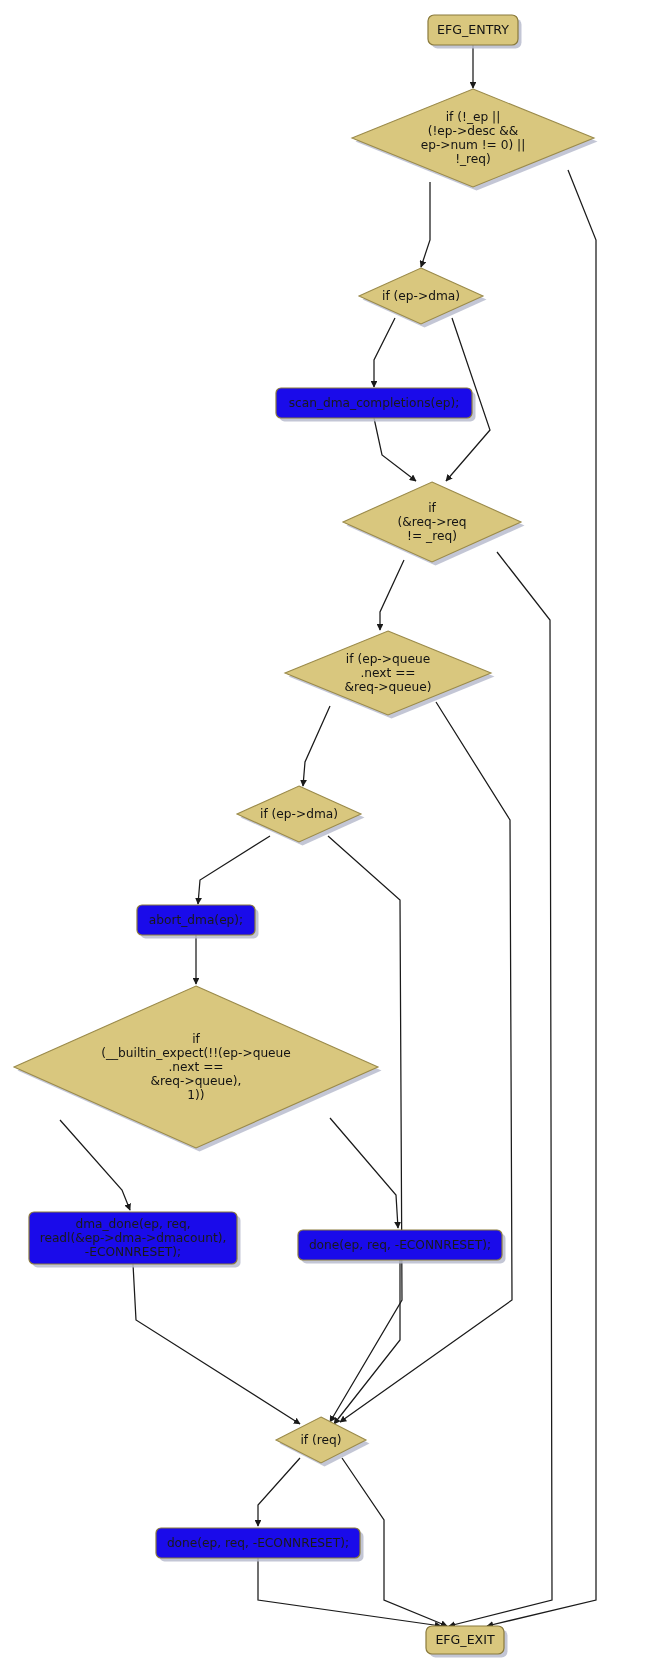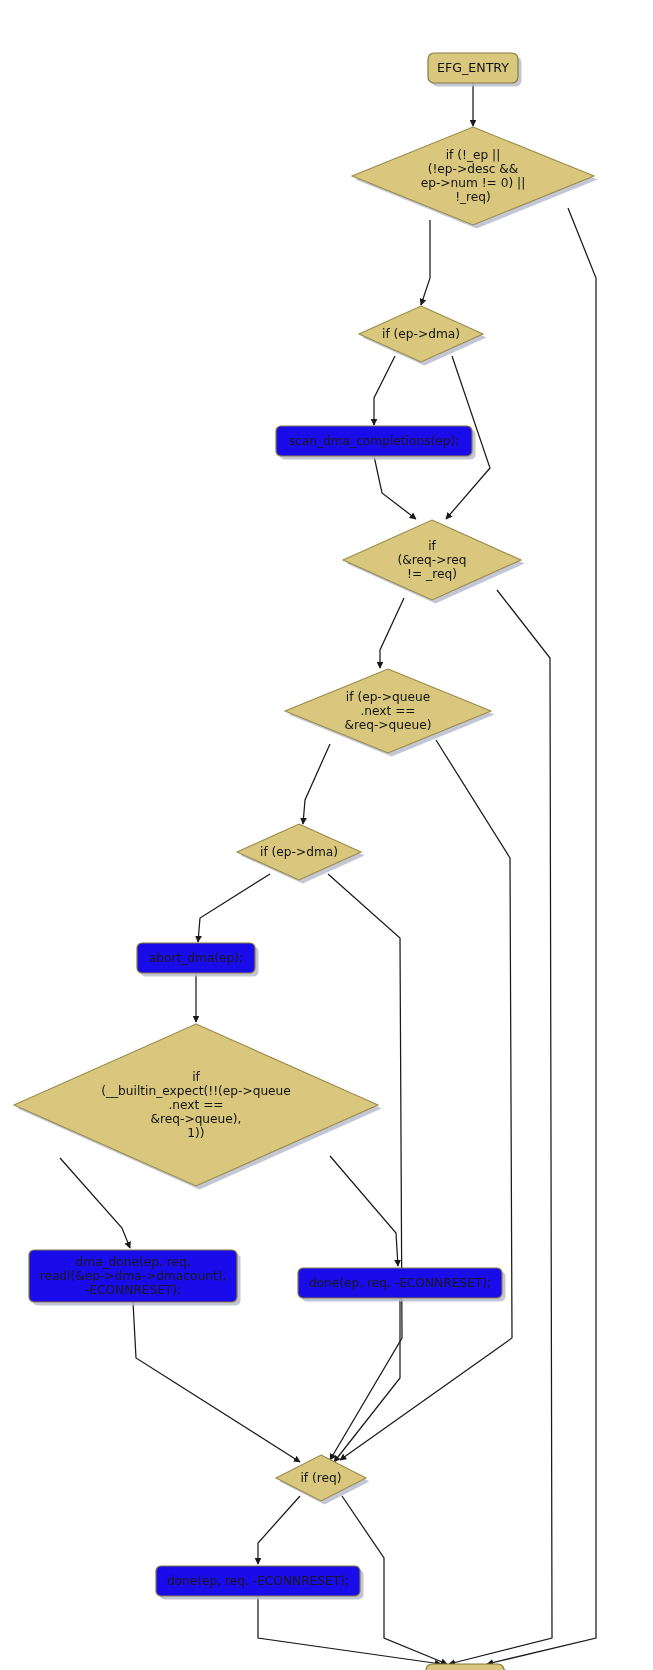--- a/index.html
+++ b/index.html
@@ -10,21 +10,20 @@
   body {
     width: 653px;
     height: 1670px;
     font-family: "DejaVu Sans", sans-serif;
     overflow: hidden;
   }
   #cfg-root {
     position: relative;
     width: 653px;
     height: 1358px;
-    margin-top: 38px;
   }
   svg#cfg {
     display: block;
     width: 653px;
     height: 1670px;
   }
   .node-shape-terminal {
     fill: #d9c77e;
     stroke: #8a7a3c;
     stroke-width: 1.2;

